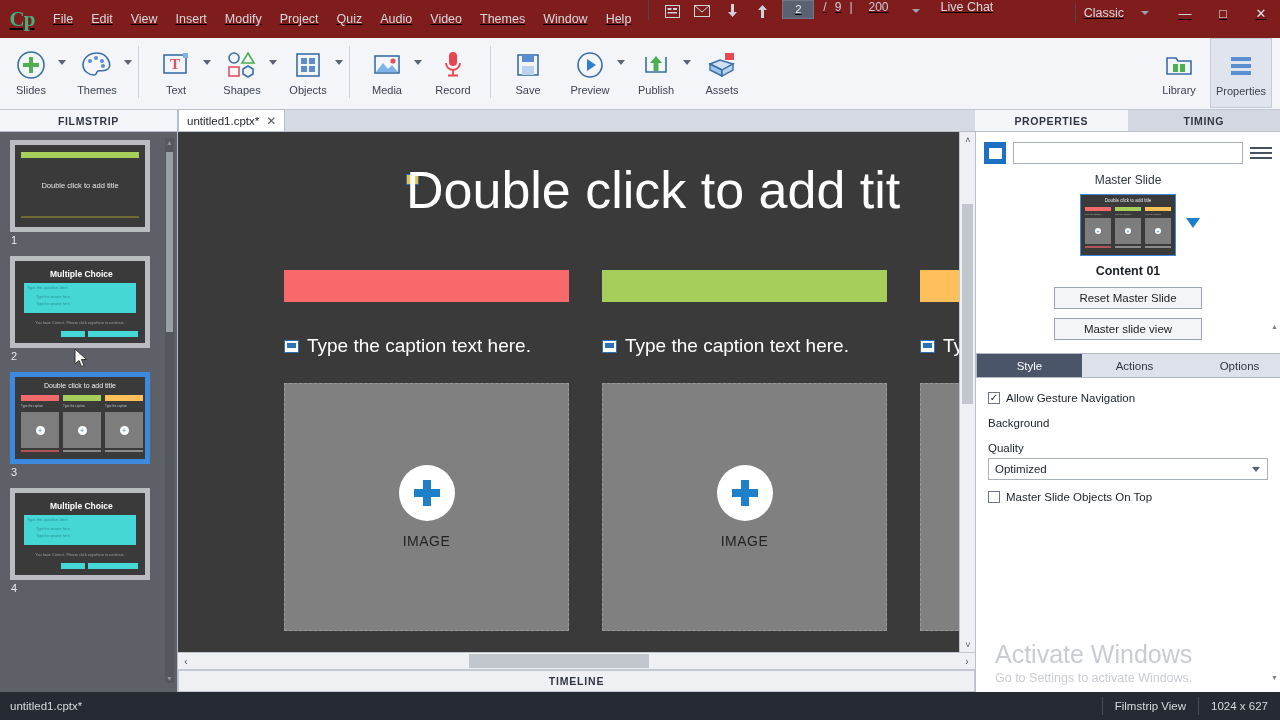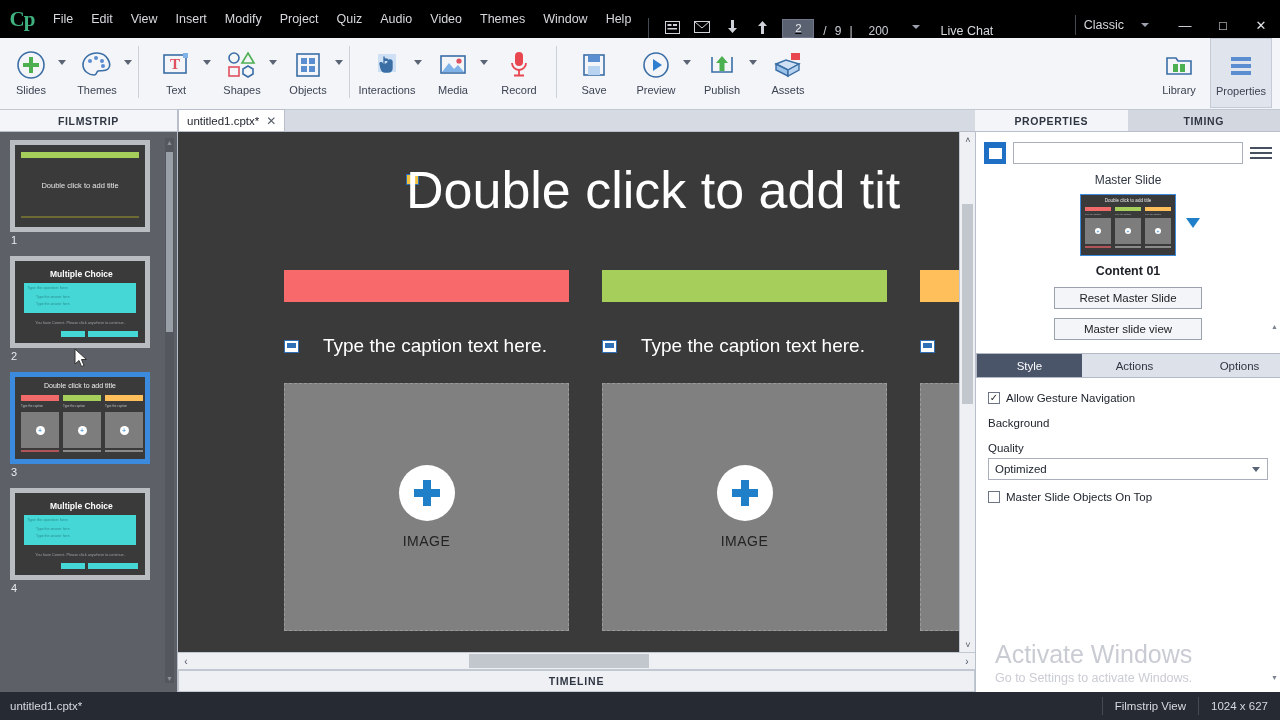--- a/index.html
+++ b/index.html
@@ -7,22 +7,22 @@
     width: 1280px; height: 720px;
     overflow: hidden;
     font-family: "Liberation Sans", sans-serif;
     background: #1b1f26;
   }
   .app { position: relative; width: 1280px; height: 720px; }
 
   
   .menubar {
     position: absolute; left: 0; top: 0; width: 1280px; height: 38px;
-    background: #000000;
-    display: flex; align-items: flex-end; text-decoration: underline;
+    background: #7f1d1d;
+    display: flex; align-items: flex-start; text-decoration: underline;
   }
   .cp-logo {
     width: 44px; height: 38px; display: flex; align-items: center; justify-content: center;
     font-size: 21px; font-weight: bold; color: #3fb27f; letter-spacing: -1px;
     font-family: "Liberation Serif", serif;
   }
   .menu-item {
     padding: 0 9px; height: 38px; line-height: 38px;
     font-size: 12.5px; color: #d6d9de; cursor: default; white-space: nowrap;
   }
@@ -173,21 +173,21 @@
   .title-handle {
     position: absolute; left: 172px; top: 42px; width: 13px; height: 11px;
     background: #f0c040; border: 1px solid #2d6fb5;
   }
   .col {
     position: absolute; top: 138px; width: 285px;
   }
   .col-bar { height: 32px; }
   .col-cap {
     margin-top: 33px; font-size: 19px; color: #ffffff; white-space: nowrap;
-    display: flex; align-items: center; gap: 24px;
+    display: flex; align-items: center; gap: 8px;
   }
   .cap-icon {
     width: 15px; height: 13px; background: #ffffff; border: 1px solid #2f6fb5;
     position: relative; flex: none;
   }
   .cap-icon::after {
     content: ""; position: absolute; left: 2px; top: 2px; right: 2px; height: 5px;
     background: #2f6fb5;
   }
   .col-img {
@@ -481,32 +481,20 @@
         <div class="rb-arrow"></div>
       </div>
     </div>
 
     <div class="rb-sep"></div>
 
     <div class="rb-group">
       <div class="rb-wrap">
         <div class="rb-btn">
           <div class="rb-ico">
-            <svg width="28" height="28" viewBox="0 0 28 28">
-                <rect x="5" y="3" width="18" height="18" fill="#cfe0f5"></rect>
-                <path d="M11 6 v10 M11 10 q0 -2 2 -2 q2 0 2 2 M15 11 q0 -2 2 -2 q2 0 2 2 v6 q0 4 -4 4 h-3 q-3 0 -4 -4 l-1 -4 q0 -2 2 -1 l1 2" fill="#3a6ea5" stroke="#3a6ea5" stroke-width="1.4" stroke-linecap="round"></path>
-              </svg>
-          </div>
-          <div class="rb-lbl">Interactions</div>
-        </div>
-        <div class="rb-arrow"></div>
-      </div>
-      <div class="rb-wrap">
-        <div class="rb-btn">
-          <div class="rb-ico">
             <svg width="30" height="26" viewBox="0 0 30 26">
                 <rect x="3" y="4" width="24" height="17" fill="none" stroke="#3a6ea5" stroke-width="1.6"></rect>
                 <path d="M4 20 L11 11 L16 17 L20 13 L26 20 Z" fill="#7fb3e8"></path>
                 <circle cx="21" cy="9" r="2.6" fill="#e0515f"></circle>
               </svg>
           </div>
           <div class="rb-lbl">Media</div>
         </div>
         <div class="rb-arrow"></div>
       </div>

